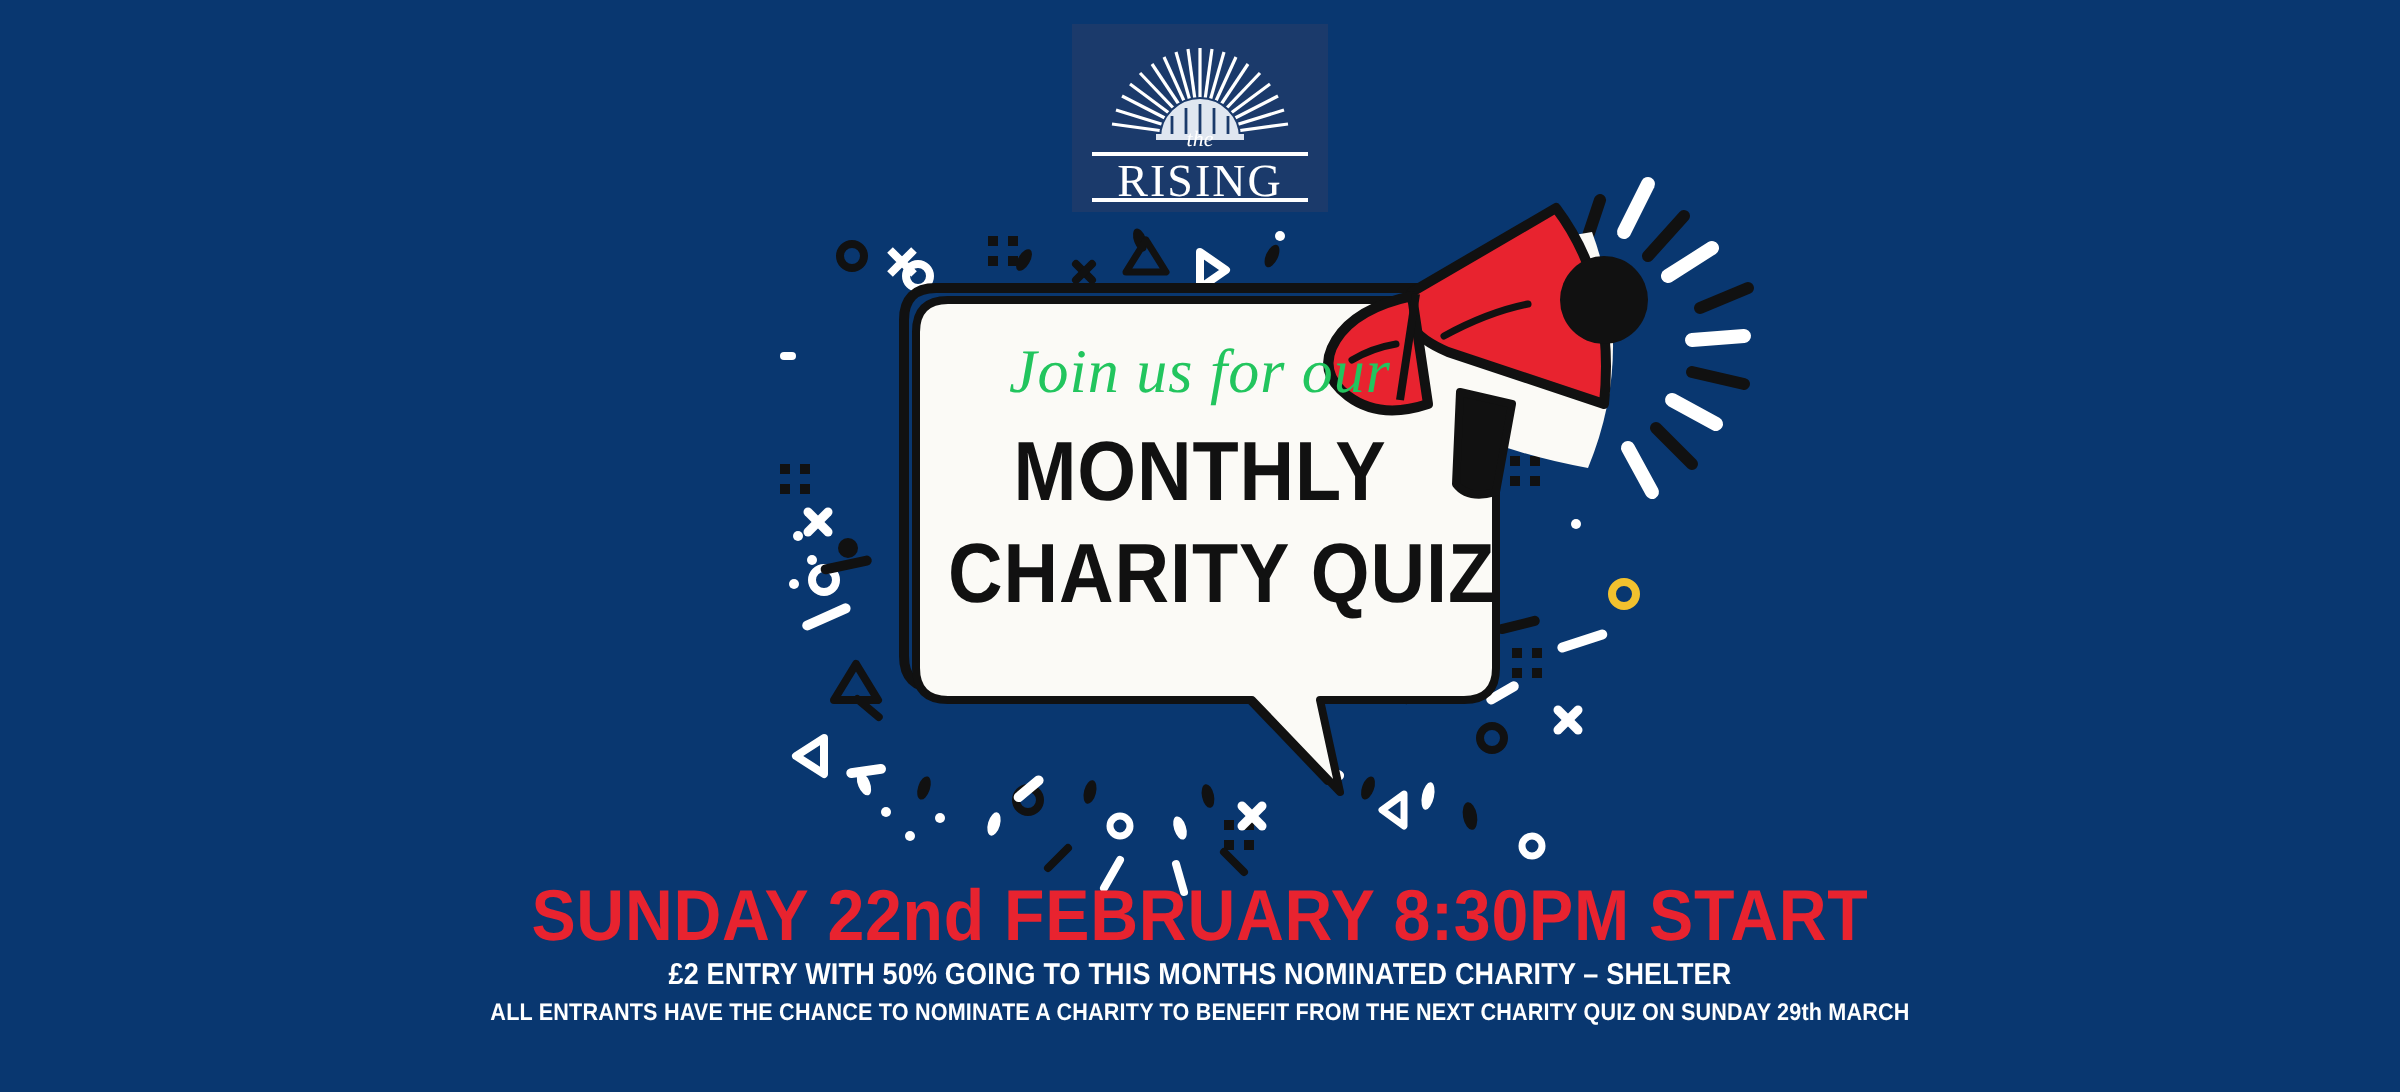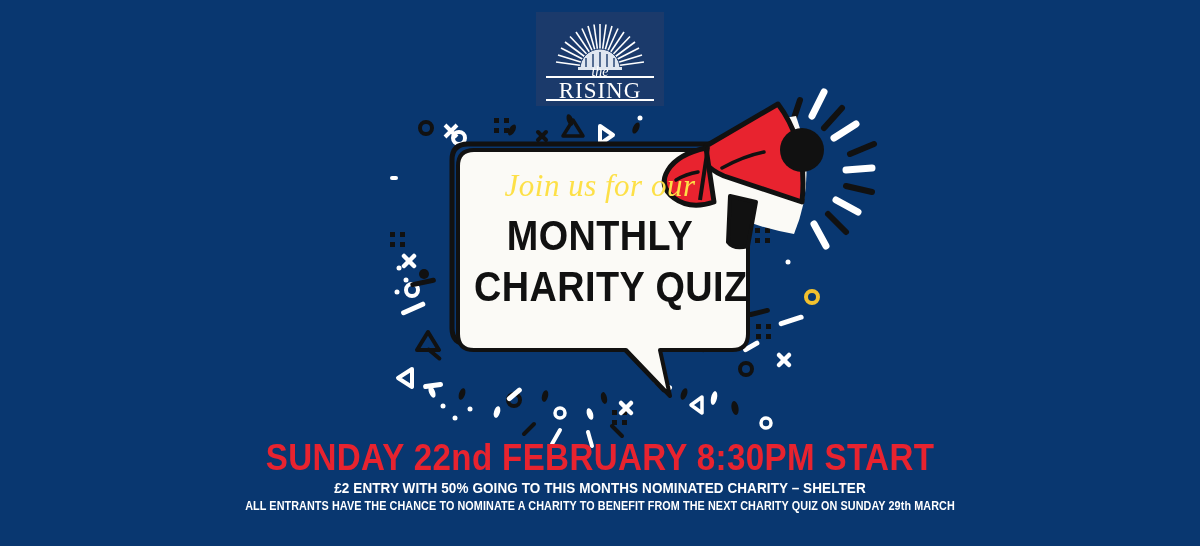--- a/index.html
+++ b/index.html
@@ -43,21 +43,21 @@
     width:128px; height:94px;
     background:#1b3a6b;
     overflow:hidden;
   }
   .rs-the {
     position:absolute; left:0; right:0; top:52px;
     text-align:center;
     color:#ffffff;
     font-family:"Liberation Serif", serif;
     font-style:italic;
-    font-size:14px;
+    font-size:11px;
     z-index:4;
   }
   .rs-rule {
     position:absolute; left:10px; right:10px; top:64px;
     height:2px; background:#ffffff; z-index:3;
   }
   .rs-name {
     position:absolute; left:0; right:0; top:66px;
     text-align:center;
     color:#ffffff;
@@ -76,21 +76,21 @@
   .bubble-wrap { position:absolute; left:420px; top:120px; width:380px; height:300px; }
 
   .bubble-text {
     position:absolute;
     left:40px; top:50px;
     width:280px;
     text-align:center;
     z-index:6;
   }
   .join-line {
-    color:#fde047;
+    color:#22c55e;
     font-family:"Liberation Serif", serif;
     font-style:italic;
     font-size:31px;
     line-height:1;
     letter-spacing:0.5px;
   }
   .headline1, .headline2 {
     color:#111111;
     font-family:"Liberation Sans", sans-serif;
     font-weight:bold;

